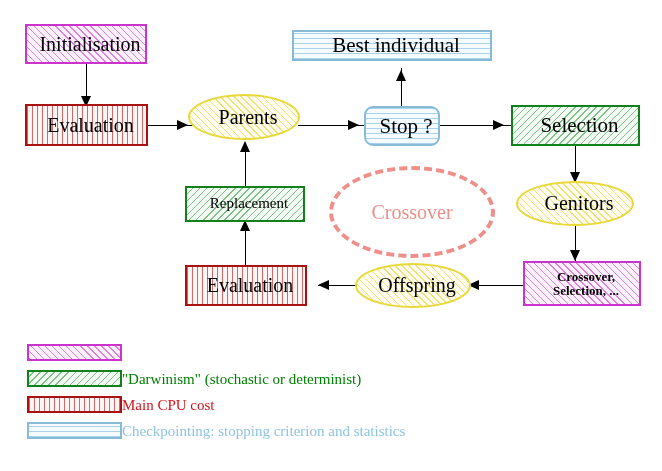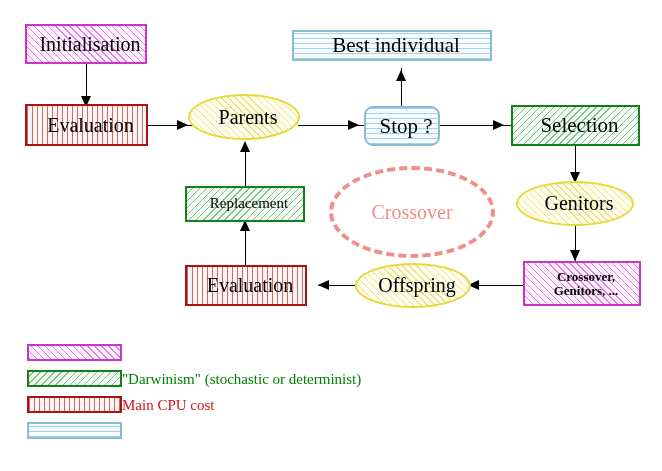--- a/index.html
+++ b/index.html
@@ -221,21 +221,21 @@
   <div class="node hatch-green" style="left:511px; top:105px; width:129px; height:41px; font-size:21px;">
     <span>Selection</span>
   </div>
 
   <div class="node hatch-yellow ellipse" style="left:516px; top:181px; width:118px; height:45px; font-size:20px;">
     <span>Genitors</span>
   </div>
 
   <div class="node hatch-magenta" style="left:523px; top:261px; width:118px; height:45px; font-size:13px; flex-direction:column;font-weight:bold;">
     <span>Crossover,</span>
-    <span>Genitors, ...</span>
+    <span>Selection, ...</span>
   </div>
 
   <div class="node hatch-yellow ellipse" style="left:355px; top:263px; width:116px; height:45px; font-size:20px;">
     <span>Offspring</span>
   </div>
 
   <div class="node hatch-red" style="left:185px; top:265px; width:122px; height:41px; font-size:20px;">
     <span>Evaluation</span>
   </div>
 
@@ -258,17 +258,20 @@
 
     <div class="legend-row">
       <div class="legend-swatch hatch-red"></div>
       <div class="legend-text">
         <span class="lt-red">Main CPU cost</span>
       </div>
     </div>
 
     <div class="legend-row">
       <div class="legend-swatch hatch-blue"></div>
+      <div class="legend-text">
+        <span class="lt-blue">Checkpointing: stopping criterion and statistics</span>
+      </div>
     </div>
 
   </div>
 
 </div>
 
 </body></html>

